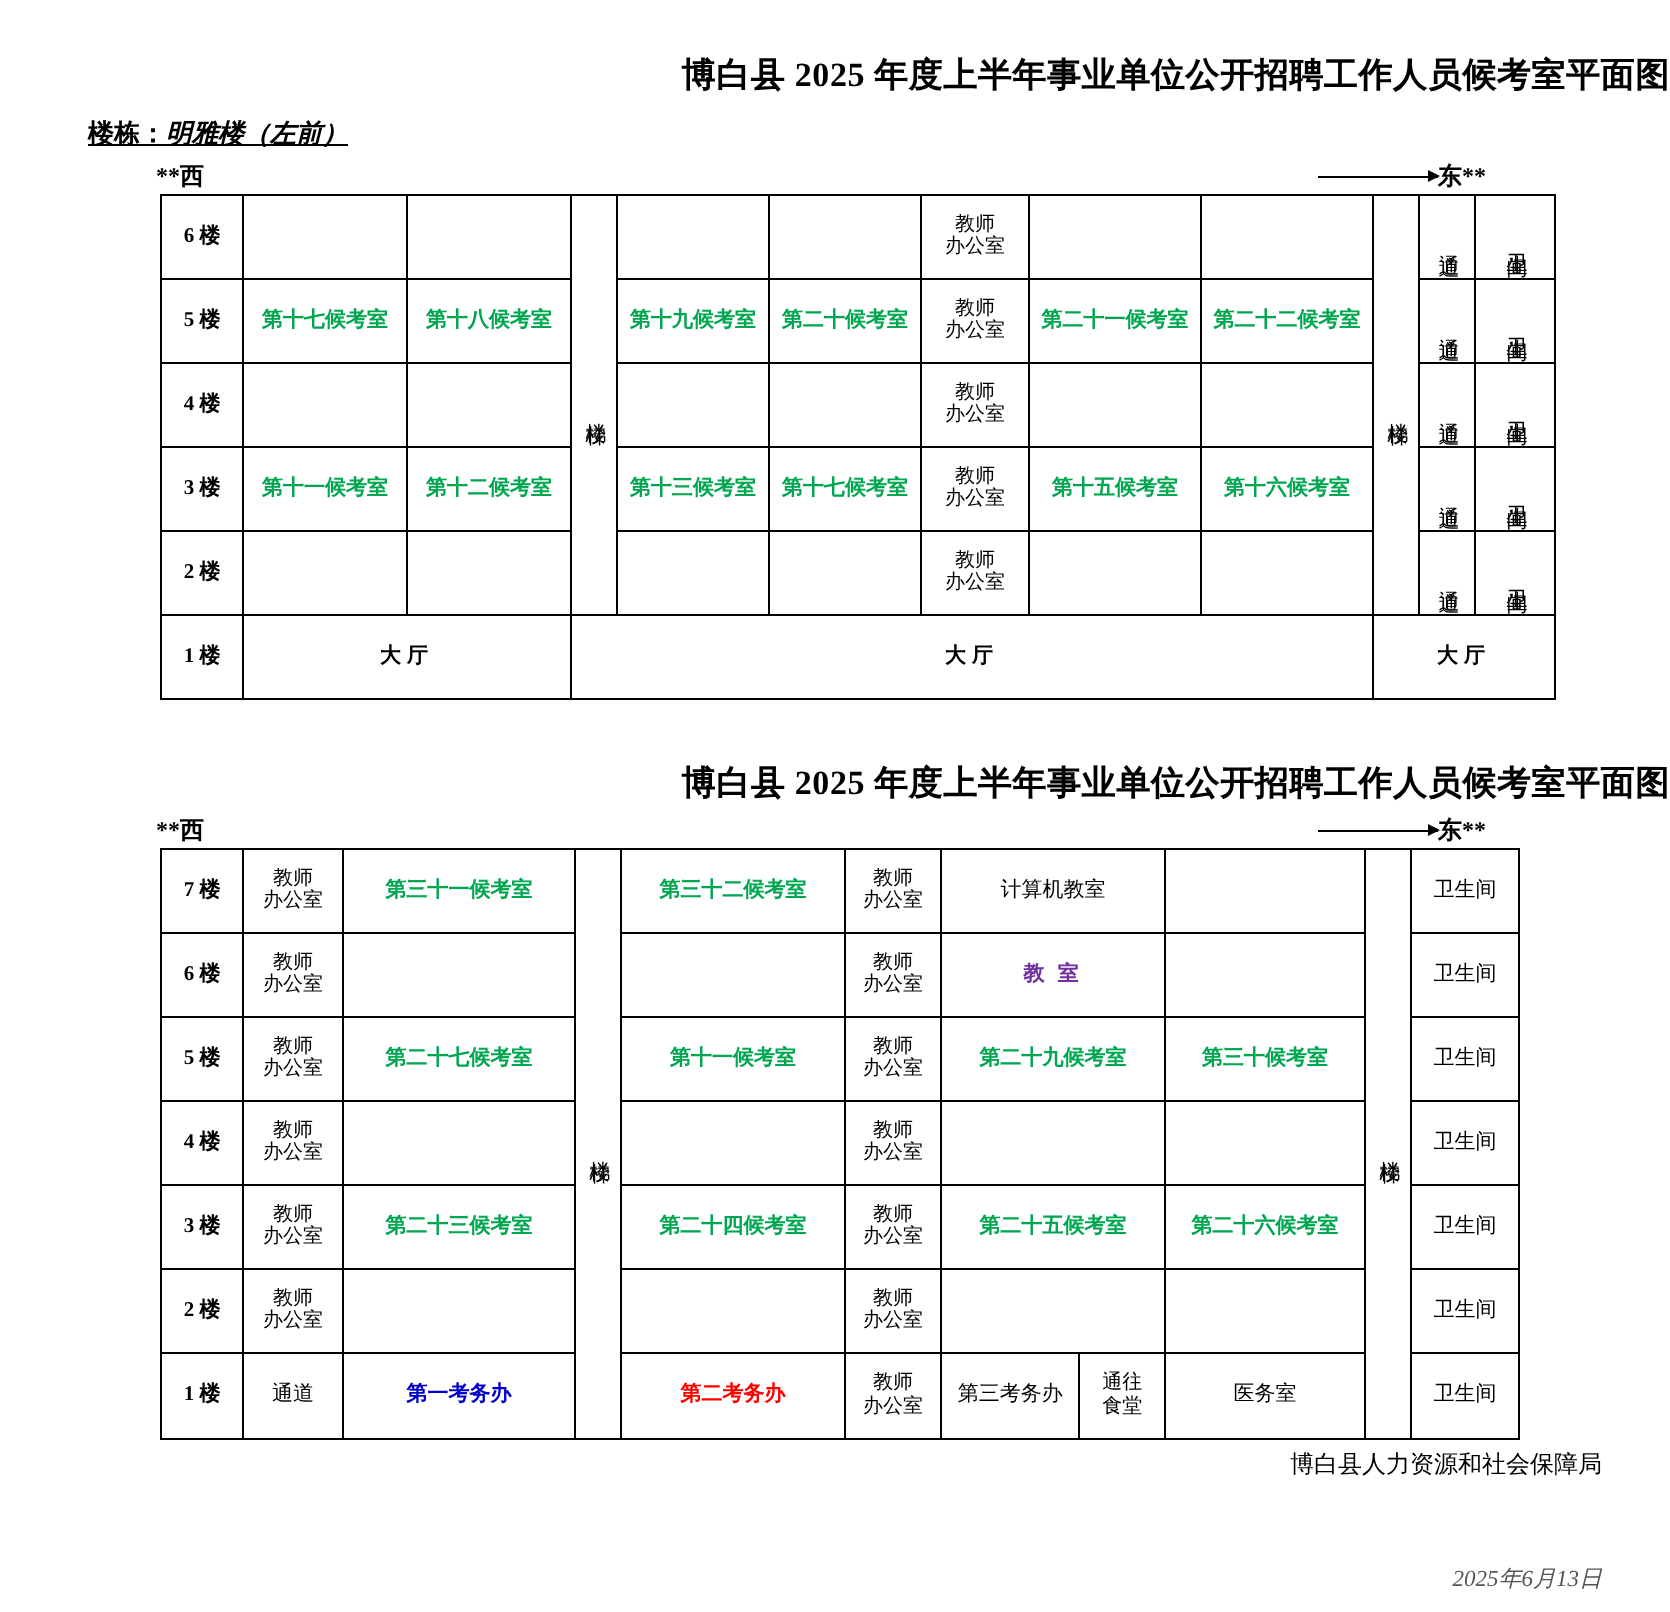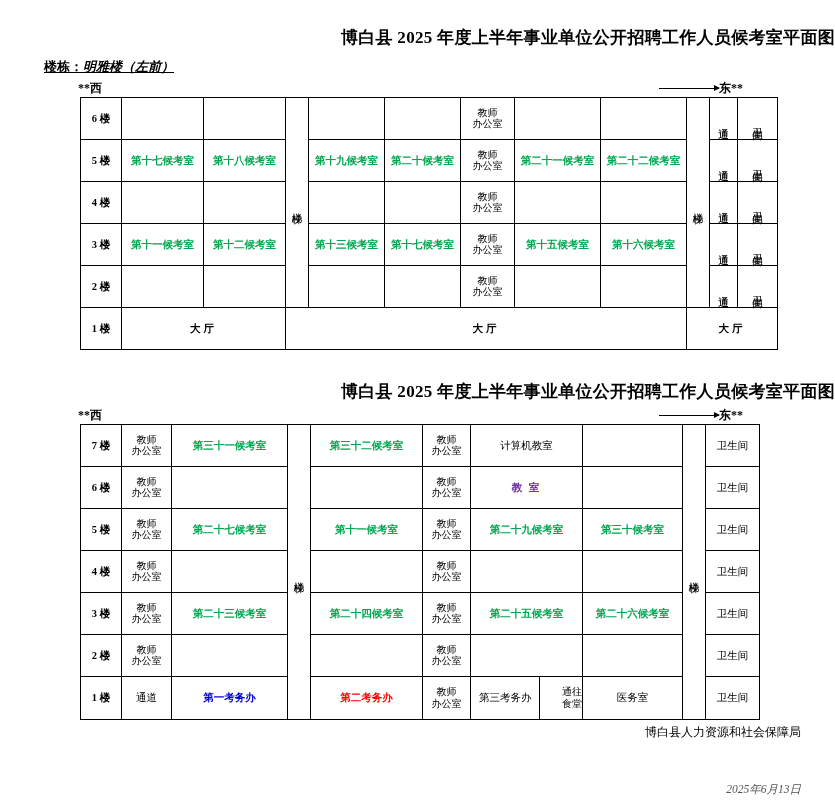--- a/index.html
+++ b/index.html
@@ -309,21 +309,21 @@
       <td class="floor">1 楼</td>
       <td>通道</td>
       <td class="blue">第一考务办</td>
       <td class="red">第二考务办</td>
       <td class="office"><span class="office-txt">教师<br>办公室</span></td>
       <td>
         <table style="border-collapse:collapse;width:100%;border:0;">
           <tbody>
                 <tr style="height: 42px;">
             <td style="border:0;width:62%;font-size:10.5px;">第三考务办</td>
-            <td style="border:0;border-left:1px solid #000;font-size:10px;text-align:right;"><span class="office-txt">通往<br>食堂</span></td>
+            <td style="border:0;border-left:1px solid #000;font-size:10px;"><span class="office-txt">通往<br>食堂</span></td>
           </tr>
         </tbody>
             </table>
       </td>
       <td>医务室</td>
       <td>卫生间</td>
     </tr>
   </tbody>
     </table>
 

